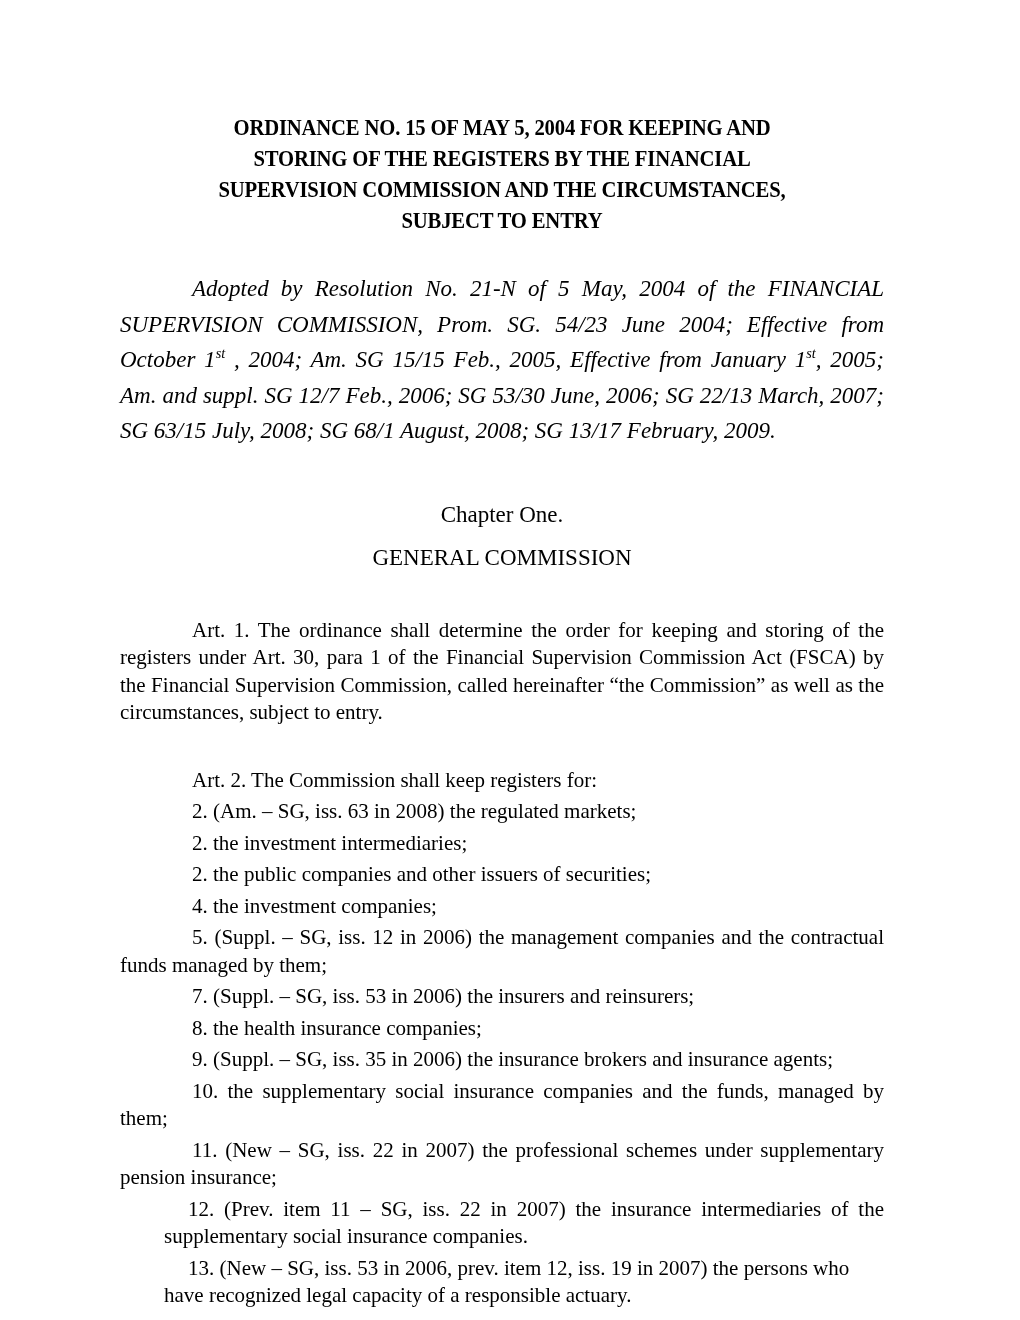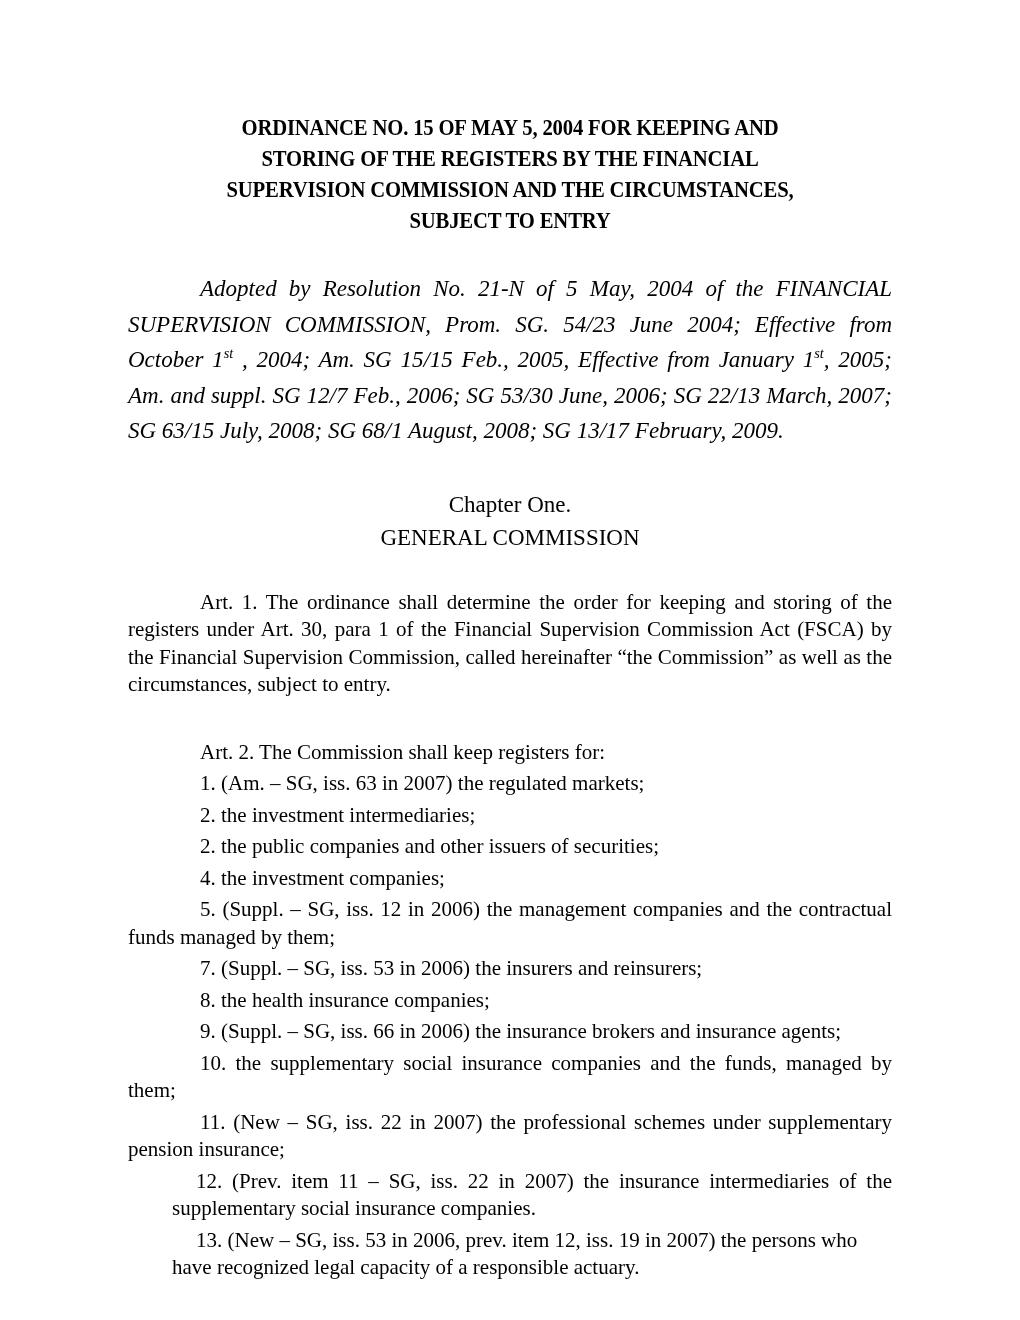--- a/index.html
+++ b/index.html
@@ -19,21 +19,21 @@
   .page {
     position: relative;
     width: 1020px;
     height: 1320px;
     box-sizing: border-box;
     padding: 0;
   }
 
   .content {
     position: absolute;
-    left: 124px;
+    left: 116px;
     top: 0;
     width: 772px;
   }
 
   
   .doc-title {
     margin: 0;
     padding-top: 112px;
     text-align: center;
     font-family: "Liberation Serif", "DejaVu Serif", serif;
@@ -67,21 +67,21 @@
   }
 
   
   .chapter-block {
     padding-top: 34px;
     text-align: center;
   }
   .chapter-label,
   .chapter-name {
     display: block;
-    margin: 2px;
+    margin: 12px;
     font-weight: normal;
     font-size: 23px;
     line-height: 31px;
   }
 
   
   .body-par {
     margin: 4px;
     text-align: justify;
     text-justify: inter-word;
@@ -124,28 +124,28 @@
 
     <div class="chapter-block">
       <h2 class="chapter-label">Chapter One.</h2>
       <h2 class="chapter-name">GENERAL COMMISSION</h2>
     </div>
 
     <p class="body-par art1">Art. 1. The ordinance shall determine the order for keeping and storing of the registers under Art. 30, para 1 of the Financial Supervision Commission Act (FSCA) by the Financial Supervision Commission, called hereinafter “the Commission” as well as the circumstances, subject to entry.</p>
 
     <div class="art2-block">
       <p class="list-item">Art. 2. The Commission shall keep registers for:</p>
-      <p class="list-item">1. (Am. – SG, iss. 63 in 2007) the regulated markets;</p>
+      <p class="list-item">2. (Am. – SG, iss. 63 in 2008) the regulated markets;</p>
       <p class="list-item">2. the investment intermediaries;</p>
       <p class="list-item">2. the public companies and other issuers of securities;</p>
       <p class="list-item">4. the investment companies;</p>
       <p class="list-item">5. (Suppl. – SG, iss. 12 in 2006) the management companies and the contractual funds managed by them;</p>
       <p class="list-item">7. (Suppl. – SG, iss. 53 in 2006) the insurers and reinsurers;</p>
       <p class="list-item">8. the health insurance companies;</p>
-      <p class="list-item">9. (Suppl. – SG, iss. 66 in 2006) the insurance brokers and insurance agents;</p>
+      <p class="list-item">9. (Suppl. – SG, iss. 35 in 2006) the insurance brokers and insurance agents;</p>
       <p class="list-item">10. the supplementary social insurance companies and the funds, managed by them;</p>
       <p class="list-item">11. (New – SG, iss. 22 in 2007) the professional schemes under supplementary pension insurance;</p>
       <p class="list-item deep">12. (Prev. item 11 – SG, iss. 22 in 2007) the insurance intermediaries of the supplementary social insurance companies.</p>
       <p class="list-item deep last">13. (New – SG, iss. 53 in 2006, prev. item 12, iss. 19 in 2007) the persons who have recognized legal capacity of a responsible actuary.</p>
     </div>
 
   </div>
 </div>
 
 </body></html>

